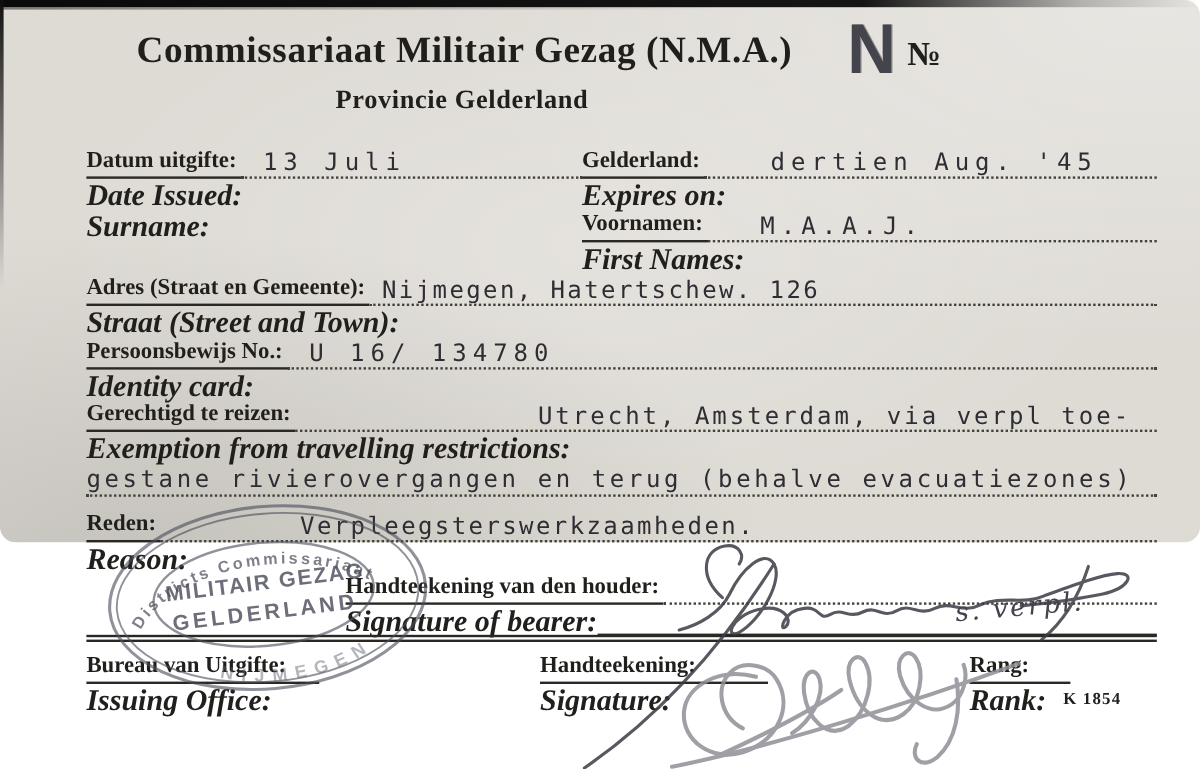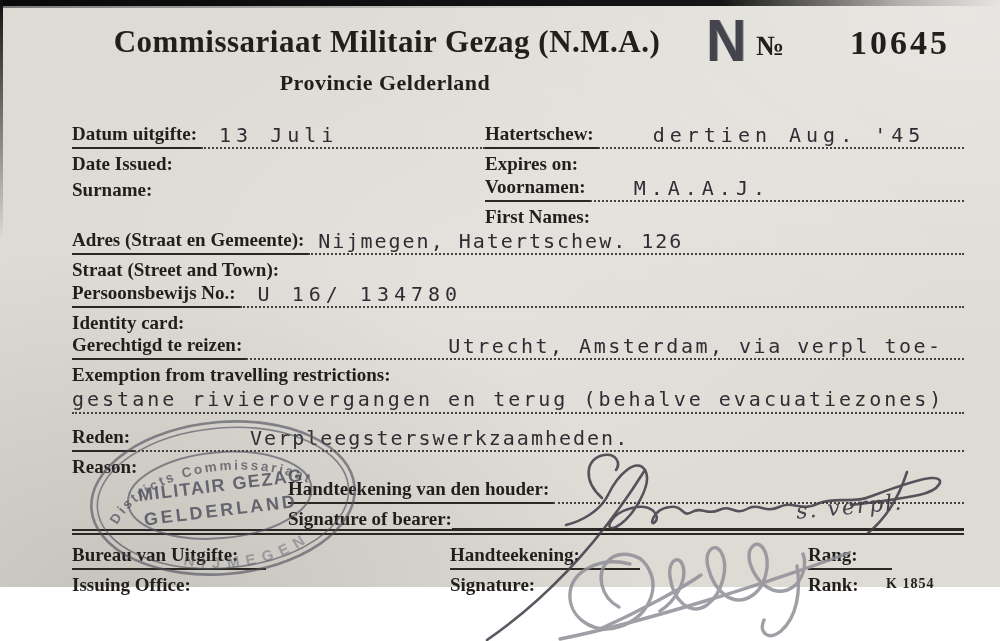--- a/index.html
+++ b/index.html
@@ -1,26 +1,27 @@
 <!DOCTYPE html>
 <html><head>
 <meta charset="utf-8">
 <style>
   * { margin:0; padding:0; box-sizing:border-box; }
   html,body { width:1000px; height:641px; }
   body { font-family:"Liberation Serif","DejaVu Serif",serif; overflow:hidden; }
 
   #doc {
-    position:relative; width:1000px; height:587px;
+    position:relative; width:1000px; height:452px;
     background:
       radial-gradient(ellipse at 12% 104%, rgba(110,108,102,0.22), transparent 42%),
       radial-gradient(ellipse at 96% 2%, rgba(255,255,255,0.30), transparent 45%),
       radial-gradient(ellipse at 50% 45%, rgba(255,255,255,0.20), transparent 65%),
       #dedbd5;
     color:#211f1c;
+    border-radius:13px;
   }
   .edge-top { position:absolute; top:0; left:0; width:100%; height:6px;
     background:linear-gradient(to right,#0a0a0a 0%,#151515 72%,rgba(21,21,21,0.25) 90%,rgba(21,21,21,0) 100%); }
   .edge-top2 { position:absolute; top:6px; left:0; width:60%; height:2px;
     background:linear-gradient(to right,rgba(25,25,25,0.5),rgba(25,25,25,0)); }
   .edge-left { position:absolute; top:0; left:0; width:3px; height:240px;
     background:linear-gradient(to bottom,#101010,rgba(30,30,30,0)); }
 
   
   .title { position:absolute; top:24px; left:62px; width:650px; text-align:center;
@@ -34,21 +35,21 @@
   .serial { position:absolute; top:24px; left:850px; font-size:34px; font-weight:bold; letter-spacing:3px; }
 
   
   .row { position:absolute; left:72px; width:892px; }
   .fl { display:flex; align-items:flex-end; }
   .lbl { font-size:19px; font-weight:bold; white-space:nowrap;
     border-bottom:2px solid #2b2823; padding:0 4px 1px 0; line-height:24px; }
   .val { flex:1; font-family:"DejaVu Sans Mono",monospace; font-size:20px; color:#2e2d33;
     white-space:nowrap; overflow:hidden; border-bottom:2px dotted #45423c;
     line-height:24px; padding-bottom:0; }
-  .en { font-size:19px; font-weight:bold; line-height:23px; margin-top:3px; white-space:nowrap; }
+  .en { font-size:25px; font-weight:bold; line-height:23px; margin-top:3px; white-space:nowrap;font-style:italic; }
   .cols { display:flex; }
   .col-l { width:413px; display:flex; flex-direction:column; }
   .col-r { flex:1; display:flex; flex-direction:column; }
   .ls5 { letter-spacing:5px; padding-left:18px; }
   .ls5b { letter-spacing:5px; padding-left:55px; }
   .ls6 { letter-spacing:6px; padding-left:30px; }
   .ls5c { letter-spacing:5px; padding-left:44px; }
   .ls2 { letter-spacing:2px; padding-left:10px; }
   .ls5d { letter-spacing:5px; padding-left:18px; }
   .ls25 { letter-spacing:2.5px; padding-left:202px; }
@@ -78,34 +79,33 @@
 
 <div id="doc">
   <div class="edge-top"></div>
   <div class="edge-top2"></div>
   <div class="edge-left"></div>
 
   <div class="title">Commissariaat Militair Gezag (N.M.A.)</div>
   <div class="subtitle">Provincie Gelderland</div>
   <div class="stampN">N</div>
   <div class="noLbl">№</div>
-  <div class="serial">10645</div>
 
   <div class="row" style="top:122px">
     <div class="cols">
       <div class="col-l">
         <div class="fl">
           <span class="lbl">Datum uitgifte:</span>
           <span class="val ls5">13 Juli</span>
         </div>
         <div class="en">Date Issued:</div>
       </div>
       <div class="col-r">
         <div class="fl">
-          <span class="lbl">Hatertschew:</span>
+          <span class="lbl">Gelderland:</span>
           <span class="val ls5b">dertien Aug. '45</span>
         </div>
         <div class="en">Expires on:</div>
       </div>
     </div>
   </div>
 
   <div class="row" style="top:175px">
     <div class="cols">
       <div class="col-l">

